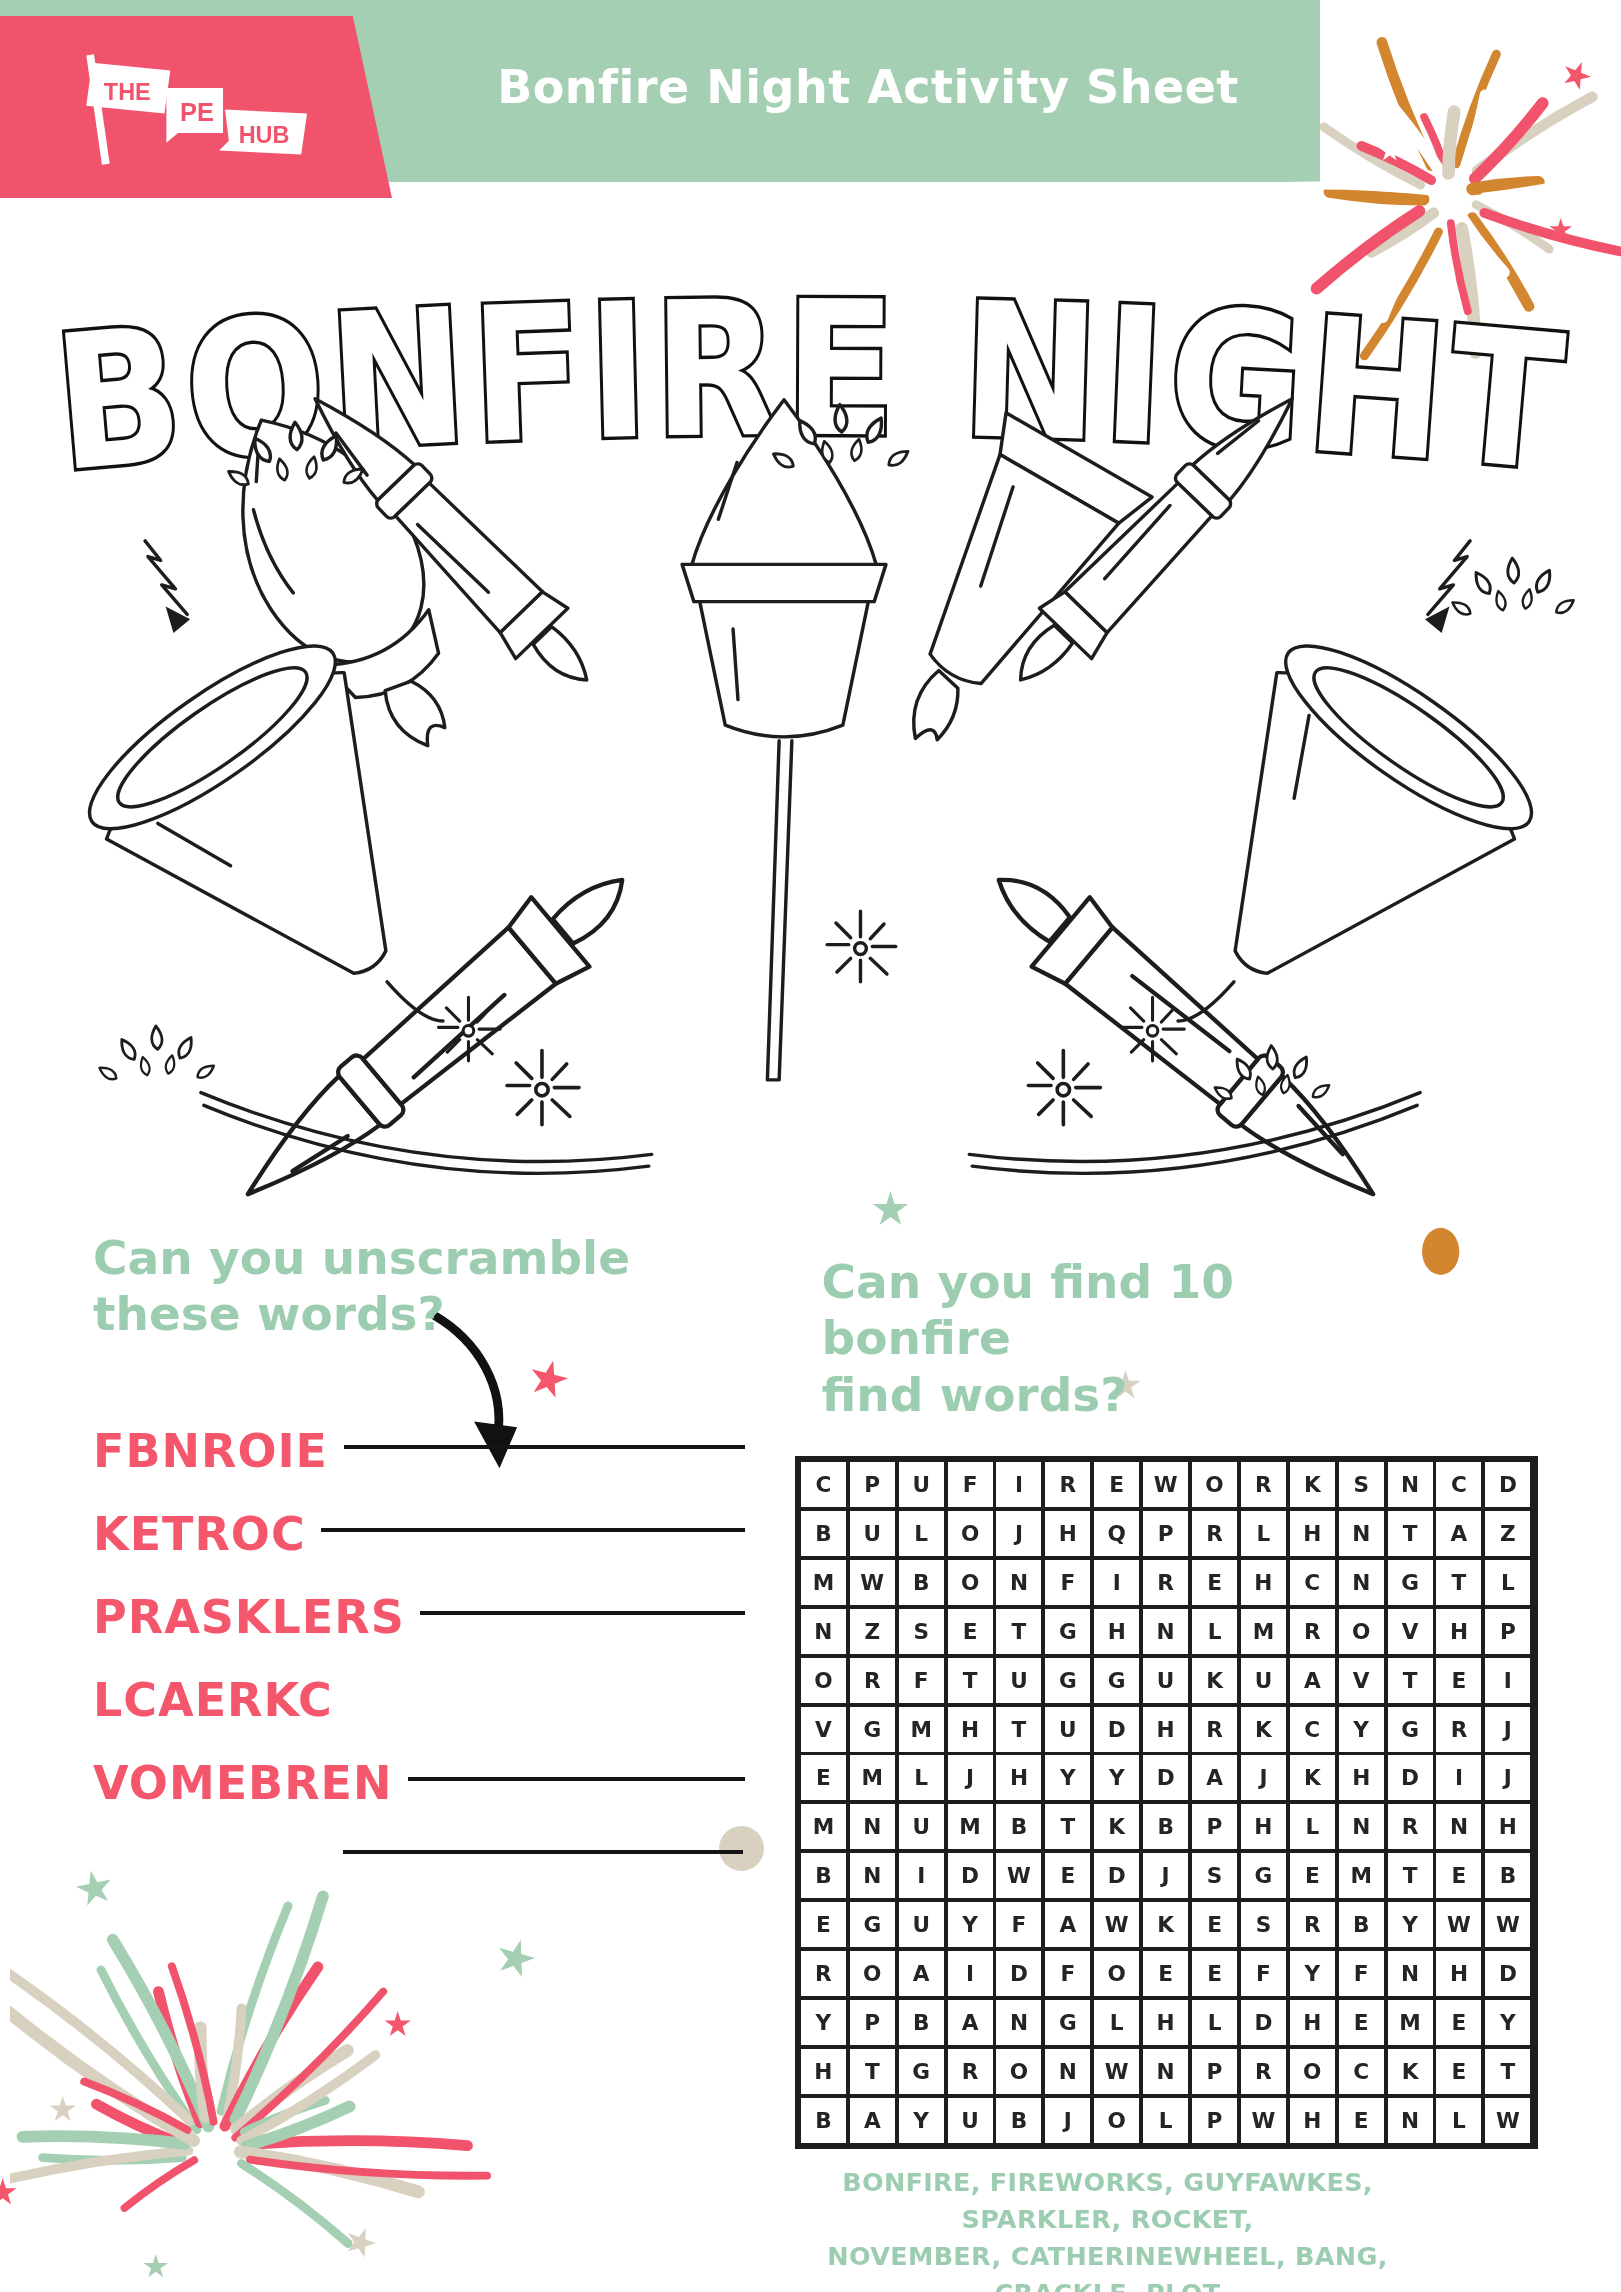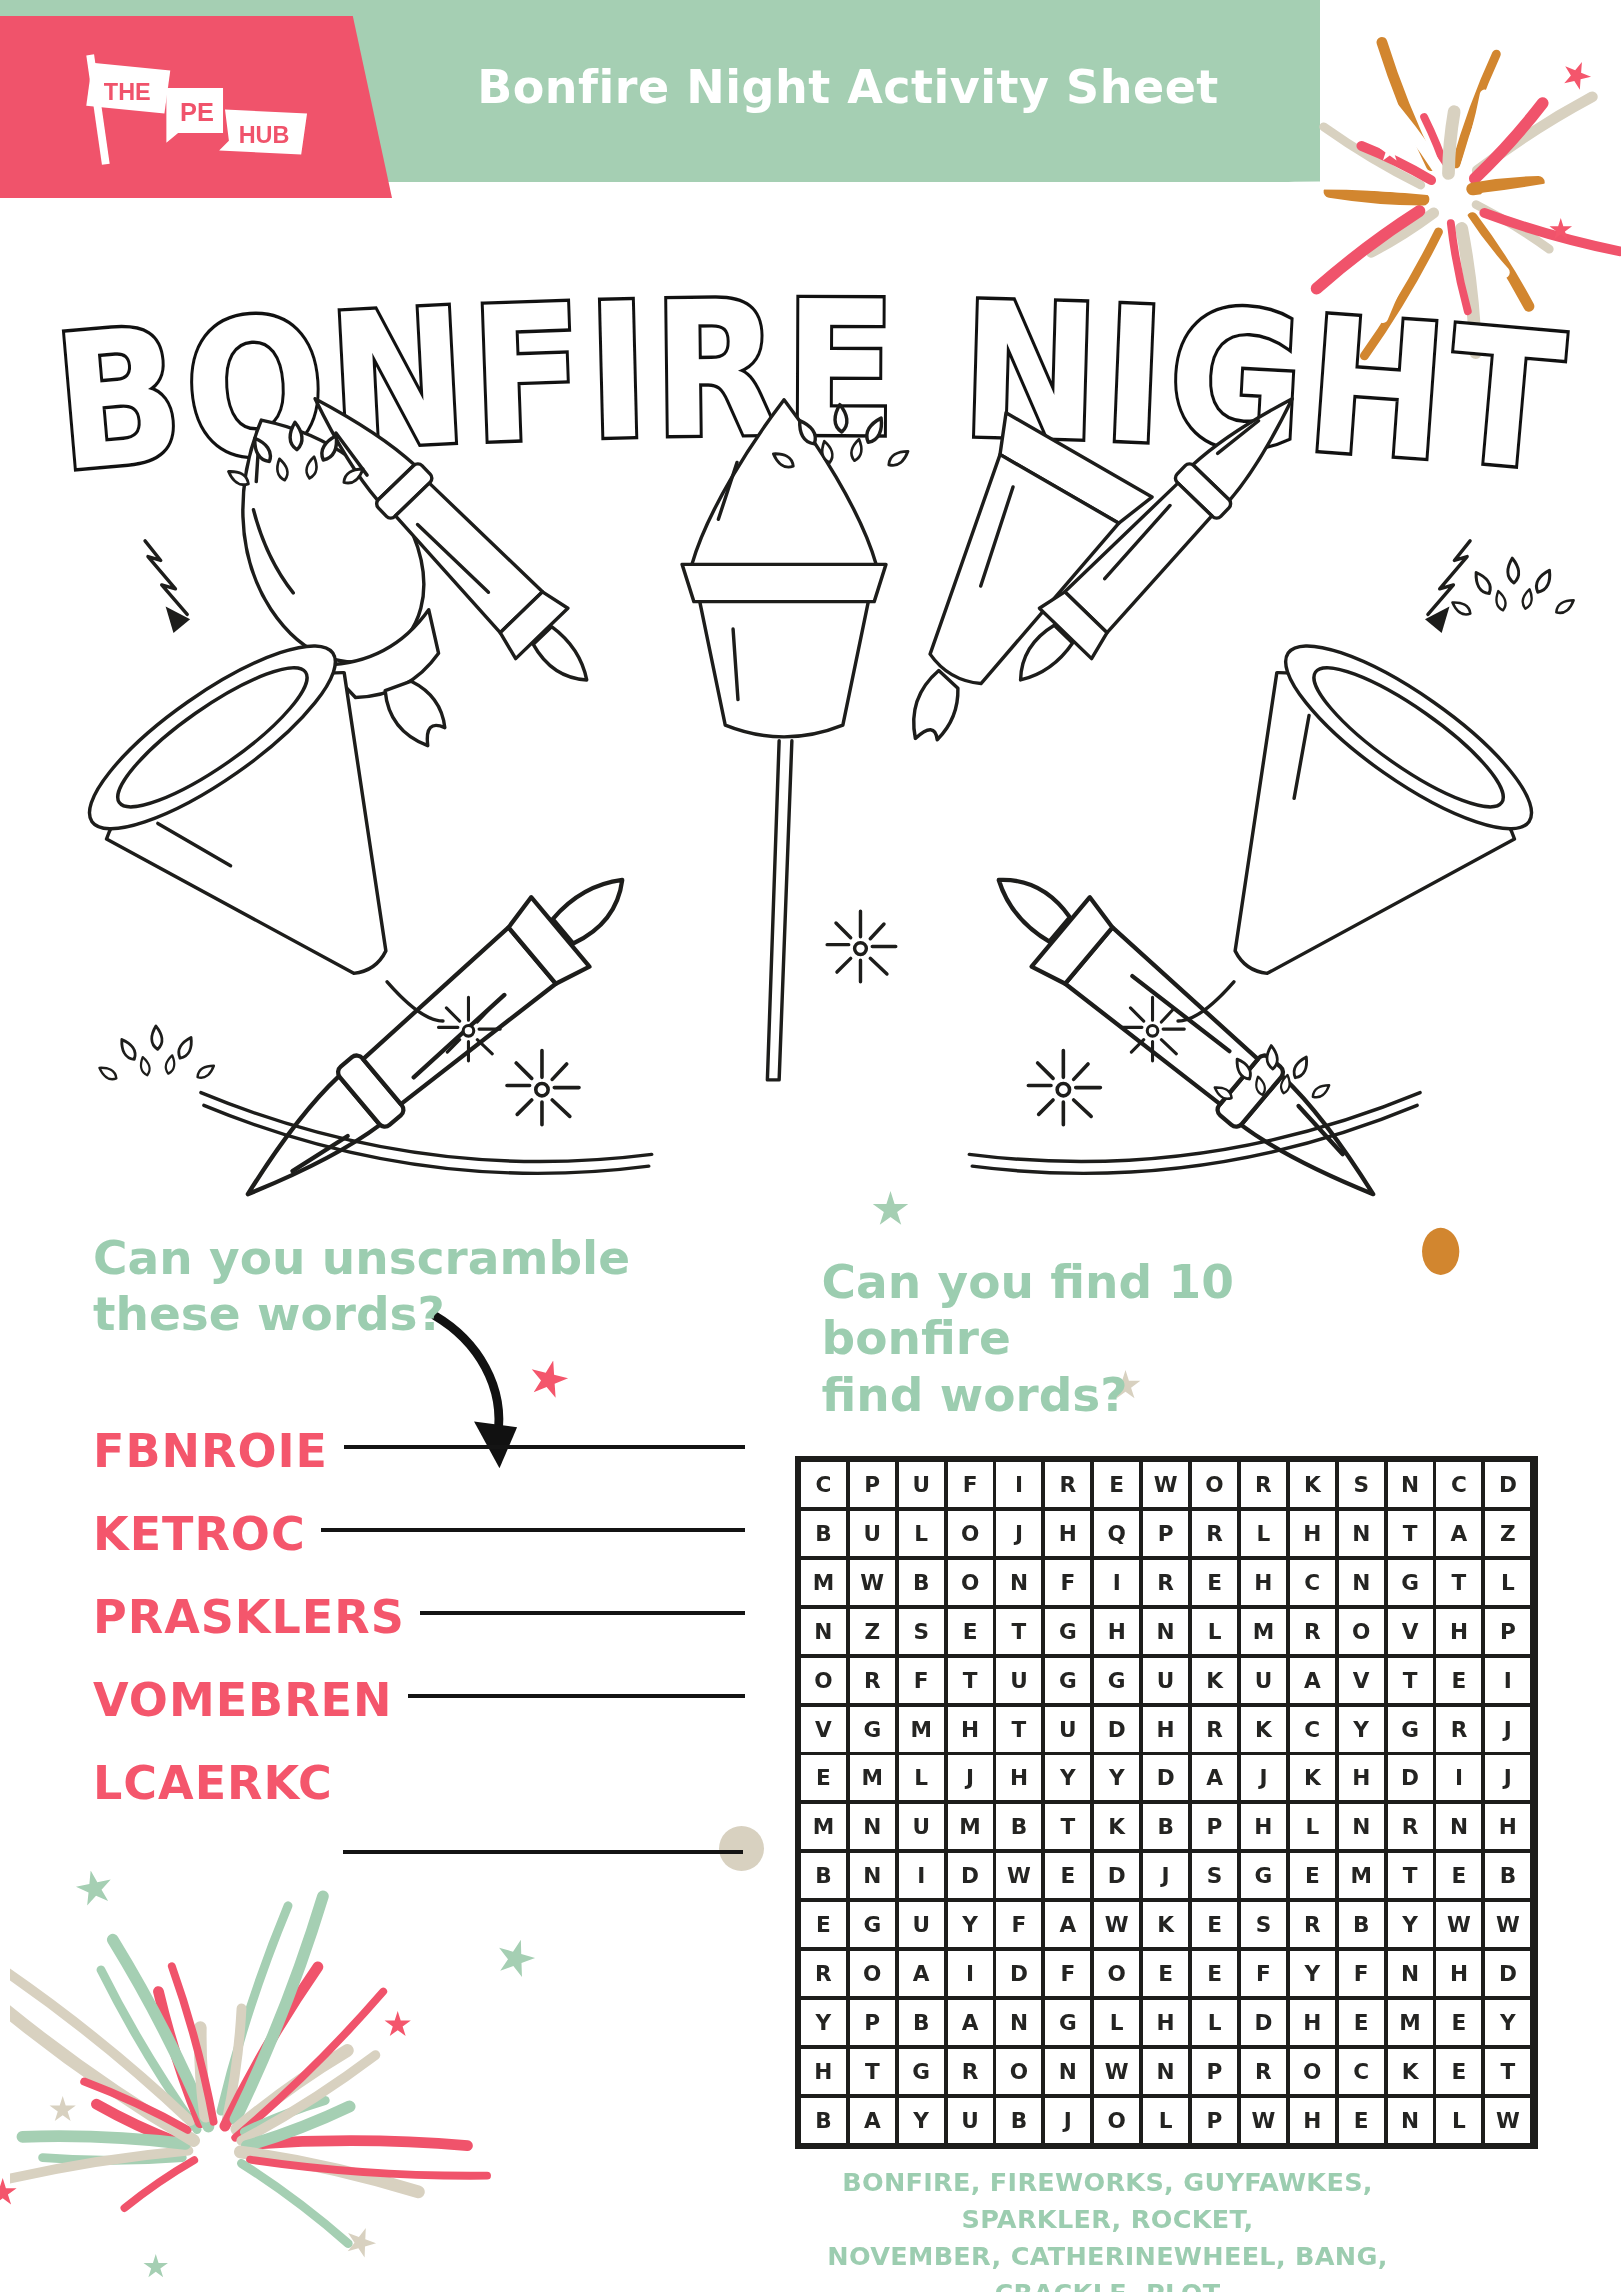--- a/index.html
+++ b/index.html
@@ -7,21 +7,21 @@
     --orange:#d2862f; --beige:#d8d1c0; --ink:#1d1d1b; --letter:#242422;
   }
   *{margin:0;padding:0;box-sizing:border-box}
   html,body{background:#888}
   .page{position:relative;width:1621px;height:2293px;background:#fff;overflow:hidden;
          font-family:"DejaVu Sans","Liberation Sans",sans-serif}
   
   .banner{position:absolute;left:0;top:0;width:1320px;height:182px;background:var(--green)}
   .logo-block{position:absolute;left:0;top:16px;width:392px;height:182px;background:var(--pink);
               clip-path:polygon(0 0,90% 0,100% 100%,0 100%)}
-  .header-title{position:absolute;left:392px;top:0;width:912px;height:174px;display:flex;
+  .header-title{position:absolute;left:412px;top:0;width:912px;height:174px;display:flex;
                 align-items:center;justify-content:center;color:#fff;font-size:46px;
                 font-weight:800;letter-spacing:0.5px}
   
   .star{position:absolute;
         clip-path:polygon(50% 0%,61% 35%,98% 35%,68% 57%,79% 91%,50% 70%,21% 91%,32% 57%,2% 35%,39% 35%)}
   .st-pink{background:var(--word-pink)} .st-green{background:var(--green)}
   .st-beige{background:var(--beige)} .st-white{background:#fff}
   .dot{position:absolute;border-radius:50%}
   
   svg .ln{fill:#fff;stroke:var(--ink);stroke-width:3.5;stroke-linejoin:round}
@@ -226,25 +226,25 @@
         </div>
         <div class="us-row">
           <span class="us-word">KETROC</span>
           <span class="us-line"></span>
         </div>
         <div class="us-row">
           <span class="us-word">PRASKLERS</span>
           <span class="us-line"></span>
         </div>
         <div class="us-row">
+          <span class="us-word">LCAERKC</span>
+        </div>
+        <div class="us-row">
           <span class="us-word">VOMEBREN</span>
           <span class="us-line"></span>
-        </div>
-        <div class="us-row">
-          <span class="us-word">LCAERKC</span>
         </div>
         <div class="us-line-below"></div>
       </div>
   </div>
 
   <div class="findwords">
     <div class="fw-heading">
       <div>Can you find 10 bonfire</div>
       <div>find words?</div>
     </div>

